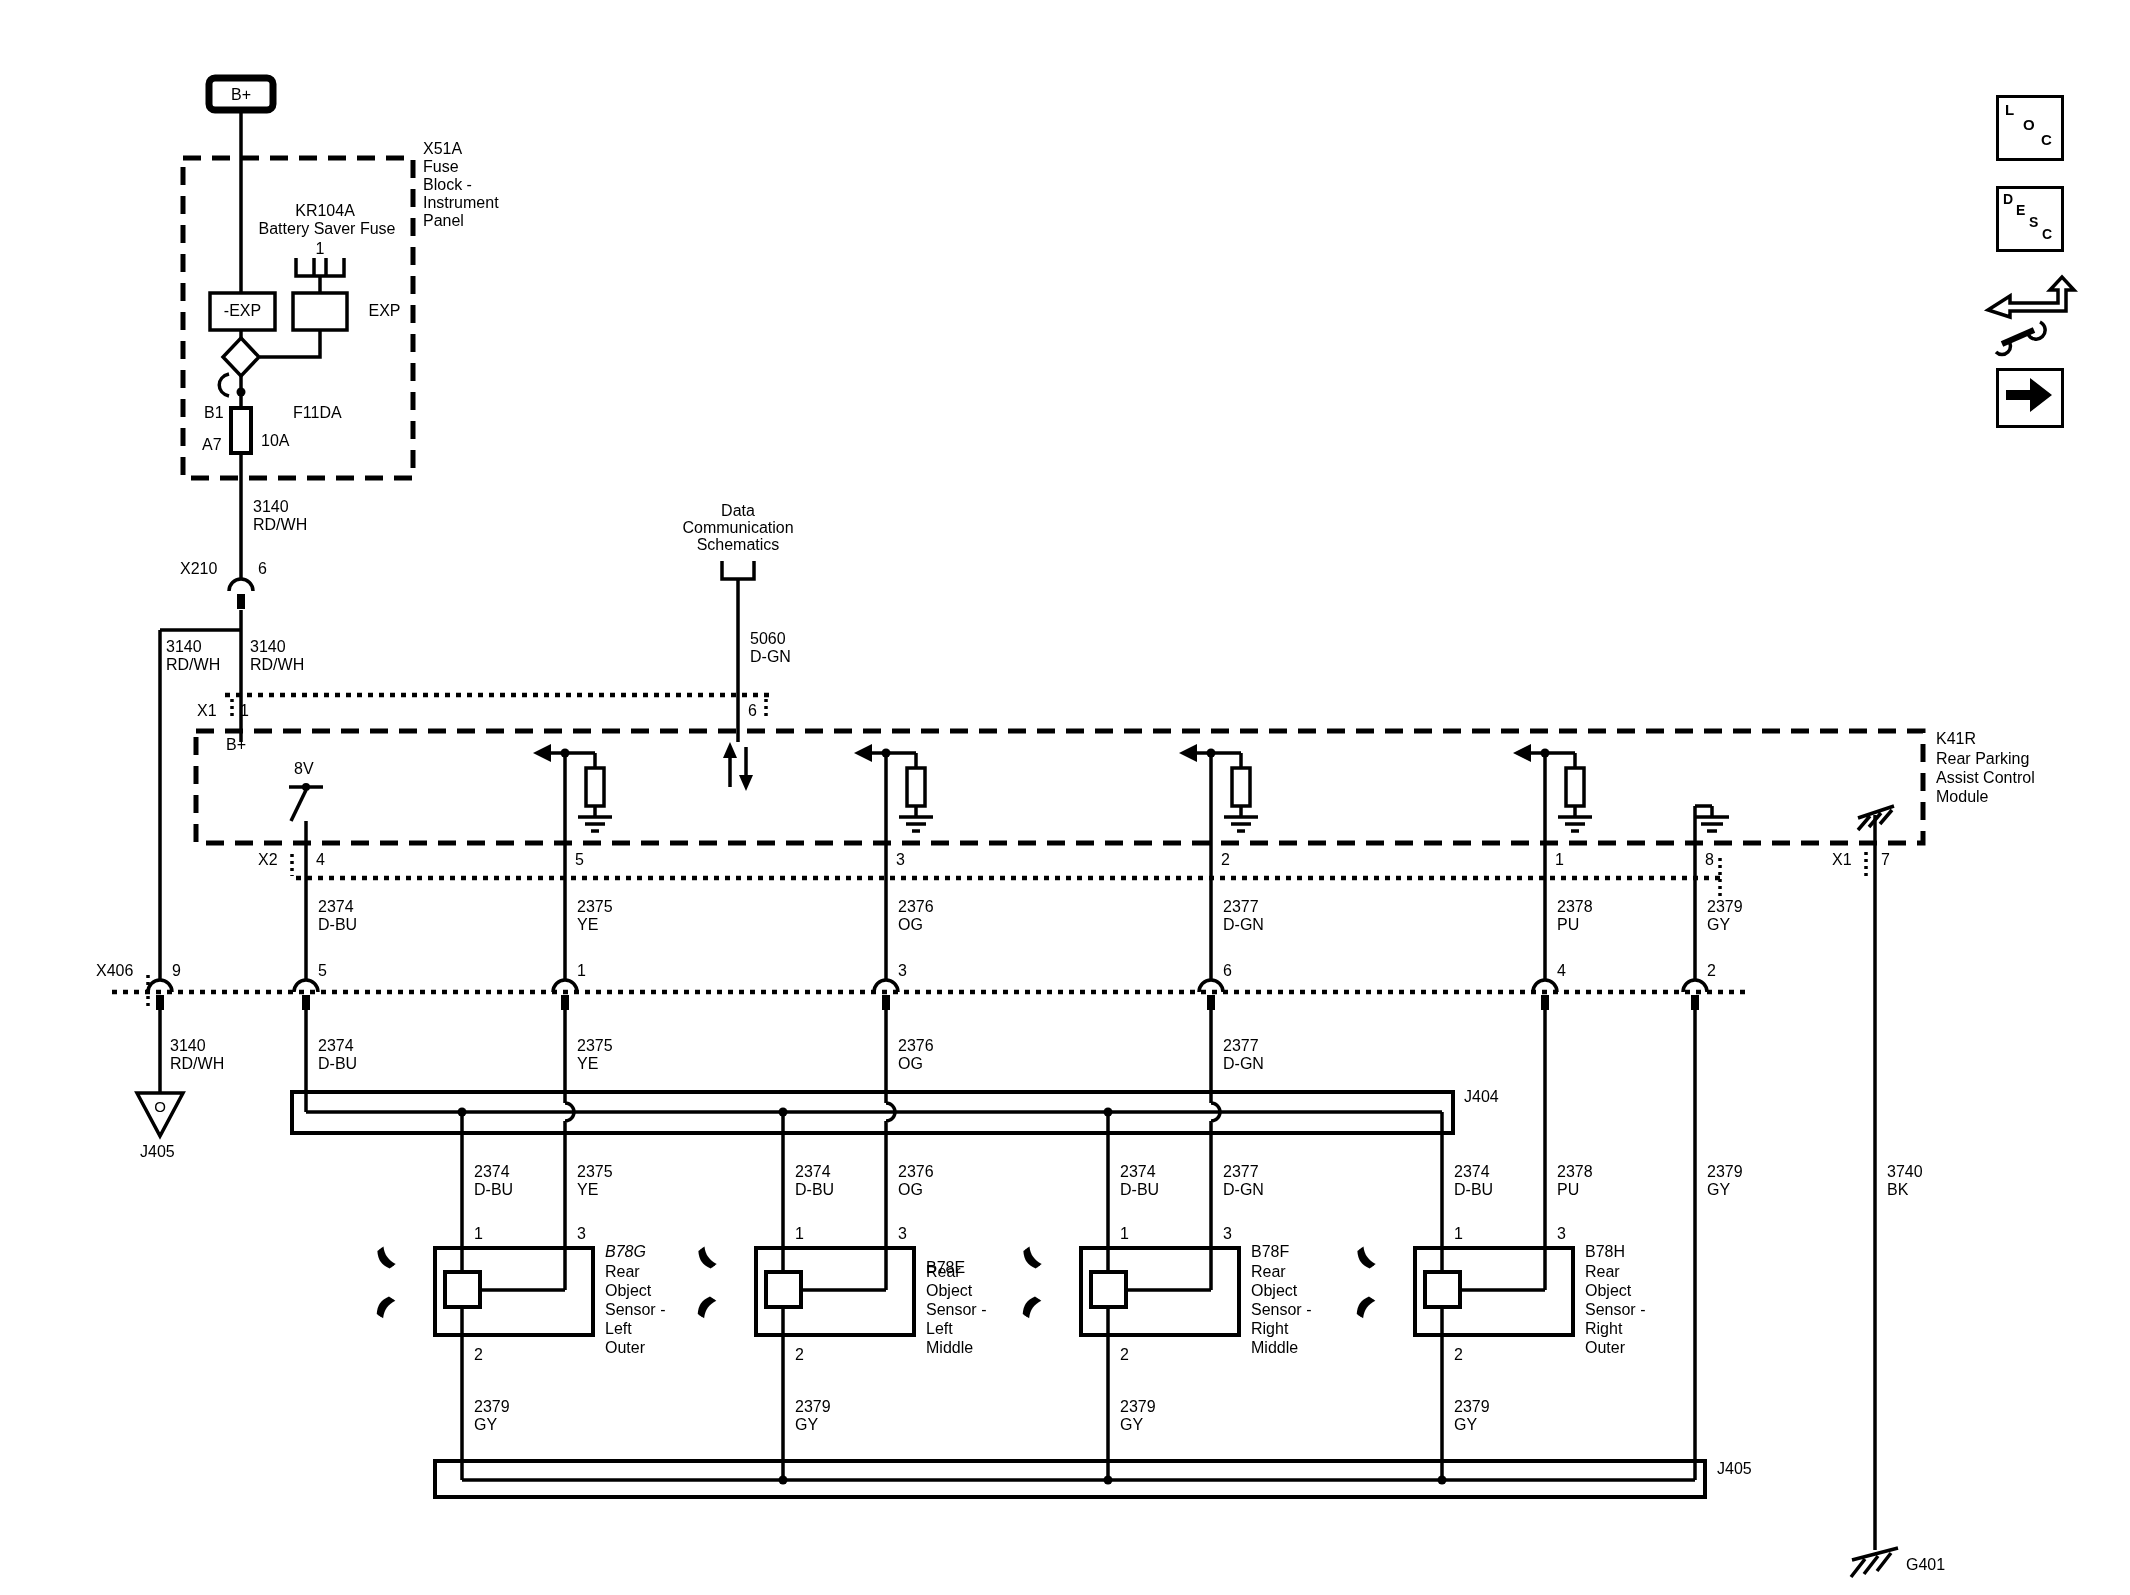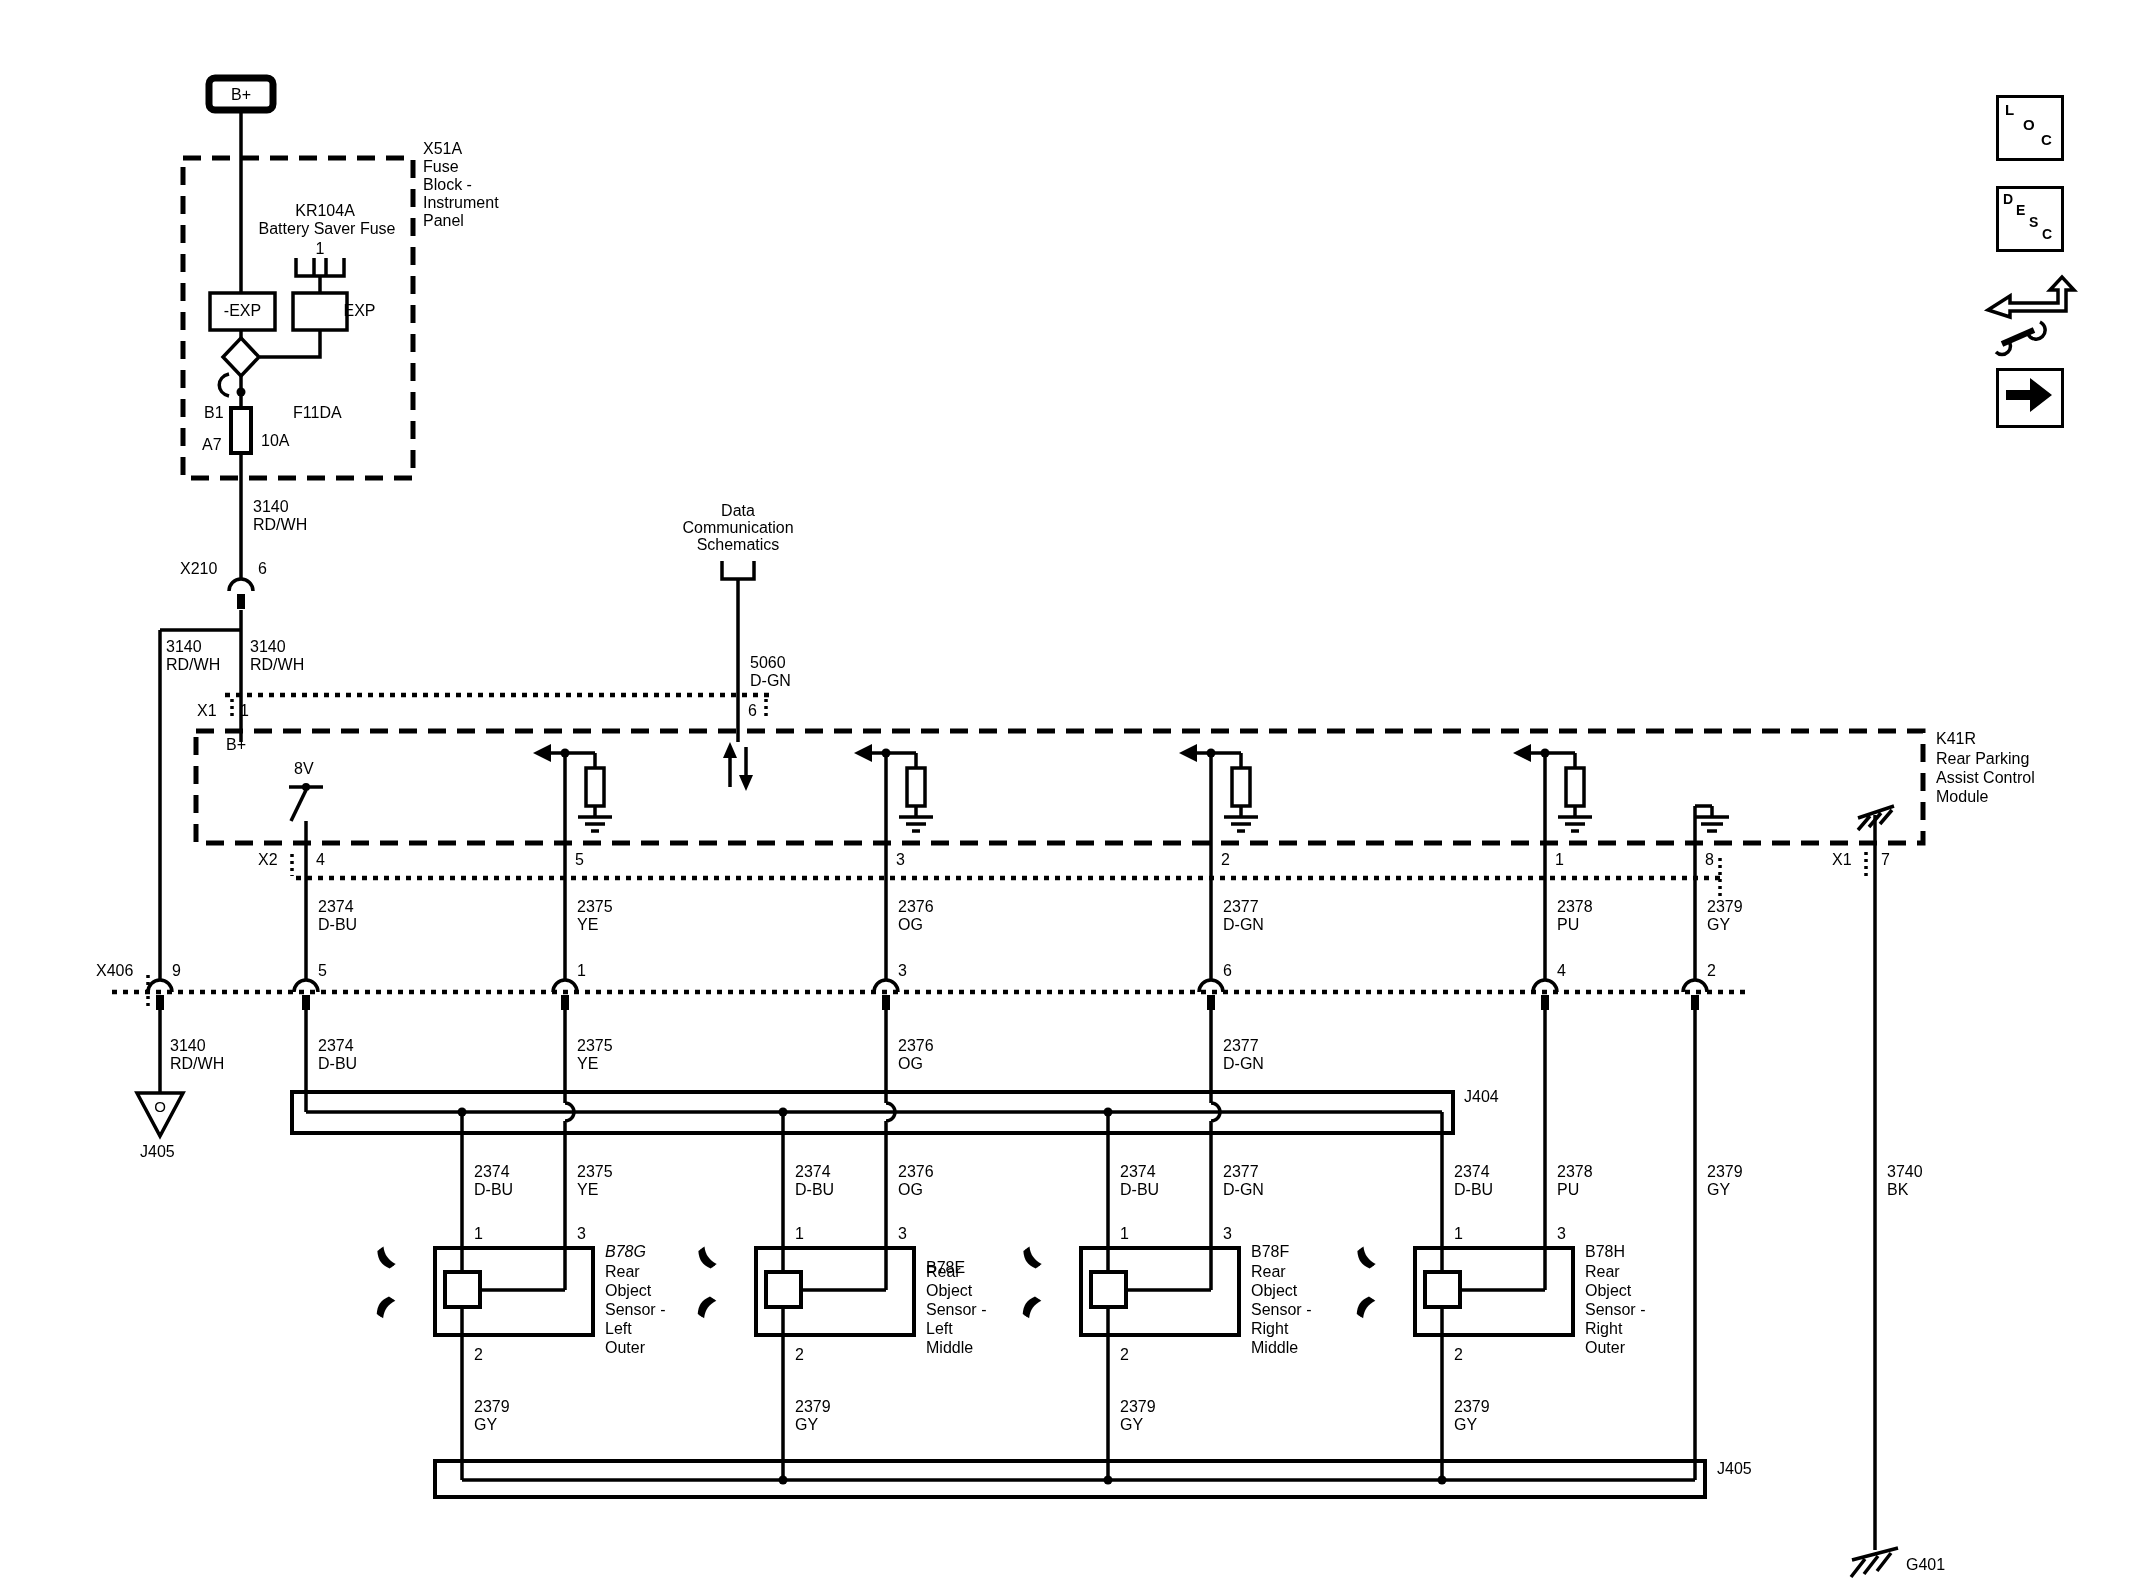--- a/index.html
+++ b/index.html
@@ -168,30 +168,30 @@
 <div class="lbl c" style="left:209px;top:86px;width:64px;">B+</div>
 <div class="lbl" style="left:423px;top:140px;">X51A</div>
 <div class="lbl" style="left:423px;top:158px;">Fuse
 Block -
 Instrument
 Panel</div>
 <div class="lbl c" style="left:245px;top:202px;width:160px;text-align:center;">KR104A</div>
 <div class="lbl c" style="left:247px;top:220px;width:160px;">Battery Saver Fuse</div>
 <div class="lbl c" style="left:312px;top:240px;width:16px;">1</div>
 <div class="lbl c" style="left:210px;top:302px;width:65px;">-EXP</div>
-<div class="lbl c" style="left:286px;top:302px;width:63px;padding-left:42px;">EXP</div>
+<div class="lbl c" style="left:311px;top:302px;width:63px;padding-left:42px;">EXP</div>
 <div class="lbl" style="left:204px;top:404px;">B1</div>
 <div class="lbl" style="left:202px;top:436px;">A7</div>
 <div class="lbl" style="left:261px;top:404px;margin-left:32px;">F11DA</div>
 <div class="lbl" style="left:261px;top:432px;">10A</div>
 
 <div class="lbl" style="left:253px;top:498px;"><div>3140</div><div>RD/WH</div></div>
 <div class="lbl" style="left:166px;top:638px;"><div>3140</div><div>RD/WH</div></div>
 <div class="lbl" style="left:250px;top:638px;"><div>3140</div><div>RD/WH</div></div>
-<div class="lbl" style="left:750px;top:630px;margin-top:24px;"><div>5060</div><div>D-GN</div></div>
+<div class="lbl" style="left:750px;top:630px;"><div>5060</div><div>D-GN</div></div>
 <div class="lbl" style="left:318px;top:898px;"><div>2374</div><div>D-BU</div></div>
 <div class="lbl" style="left:577px;top:898px;"><div>2375</div><div>YE</div></div>
 <div class="lbl" style="left:898px;top:898px;"><div>2376</div><div>OG</div></div>
 <div class="lbl" style="left:1223px;top:898px;"><div>2377</div><div>D-GN</div></div>
 <div class="lbl" style="left:1557px;top:898px;"><div>2378</div><div>PU</div></div>
 <div class="lbl" style="left:1707px;top:898px;"><div>2379</div><div>GY</div></div>
 <div class="lbl" style="left:170px;top:1037px;"><div>3140</div><div>RD/WH</div></div>
 <div class="lbl" style="left:318px;top:1037px;"><div>2374</div><div>D-BU</div></div>
 <div class="lbl" style="left:577px;top:1037px;"><div>2375</div><div>YE</div></div>
 <div class="lbl" style="left:898px;top:1037px;"><div>2376</div><div>OG</div></div>

